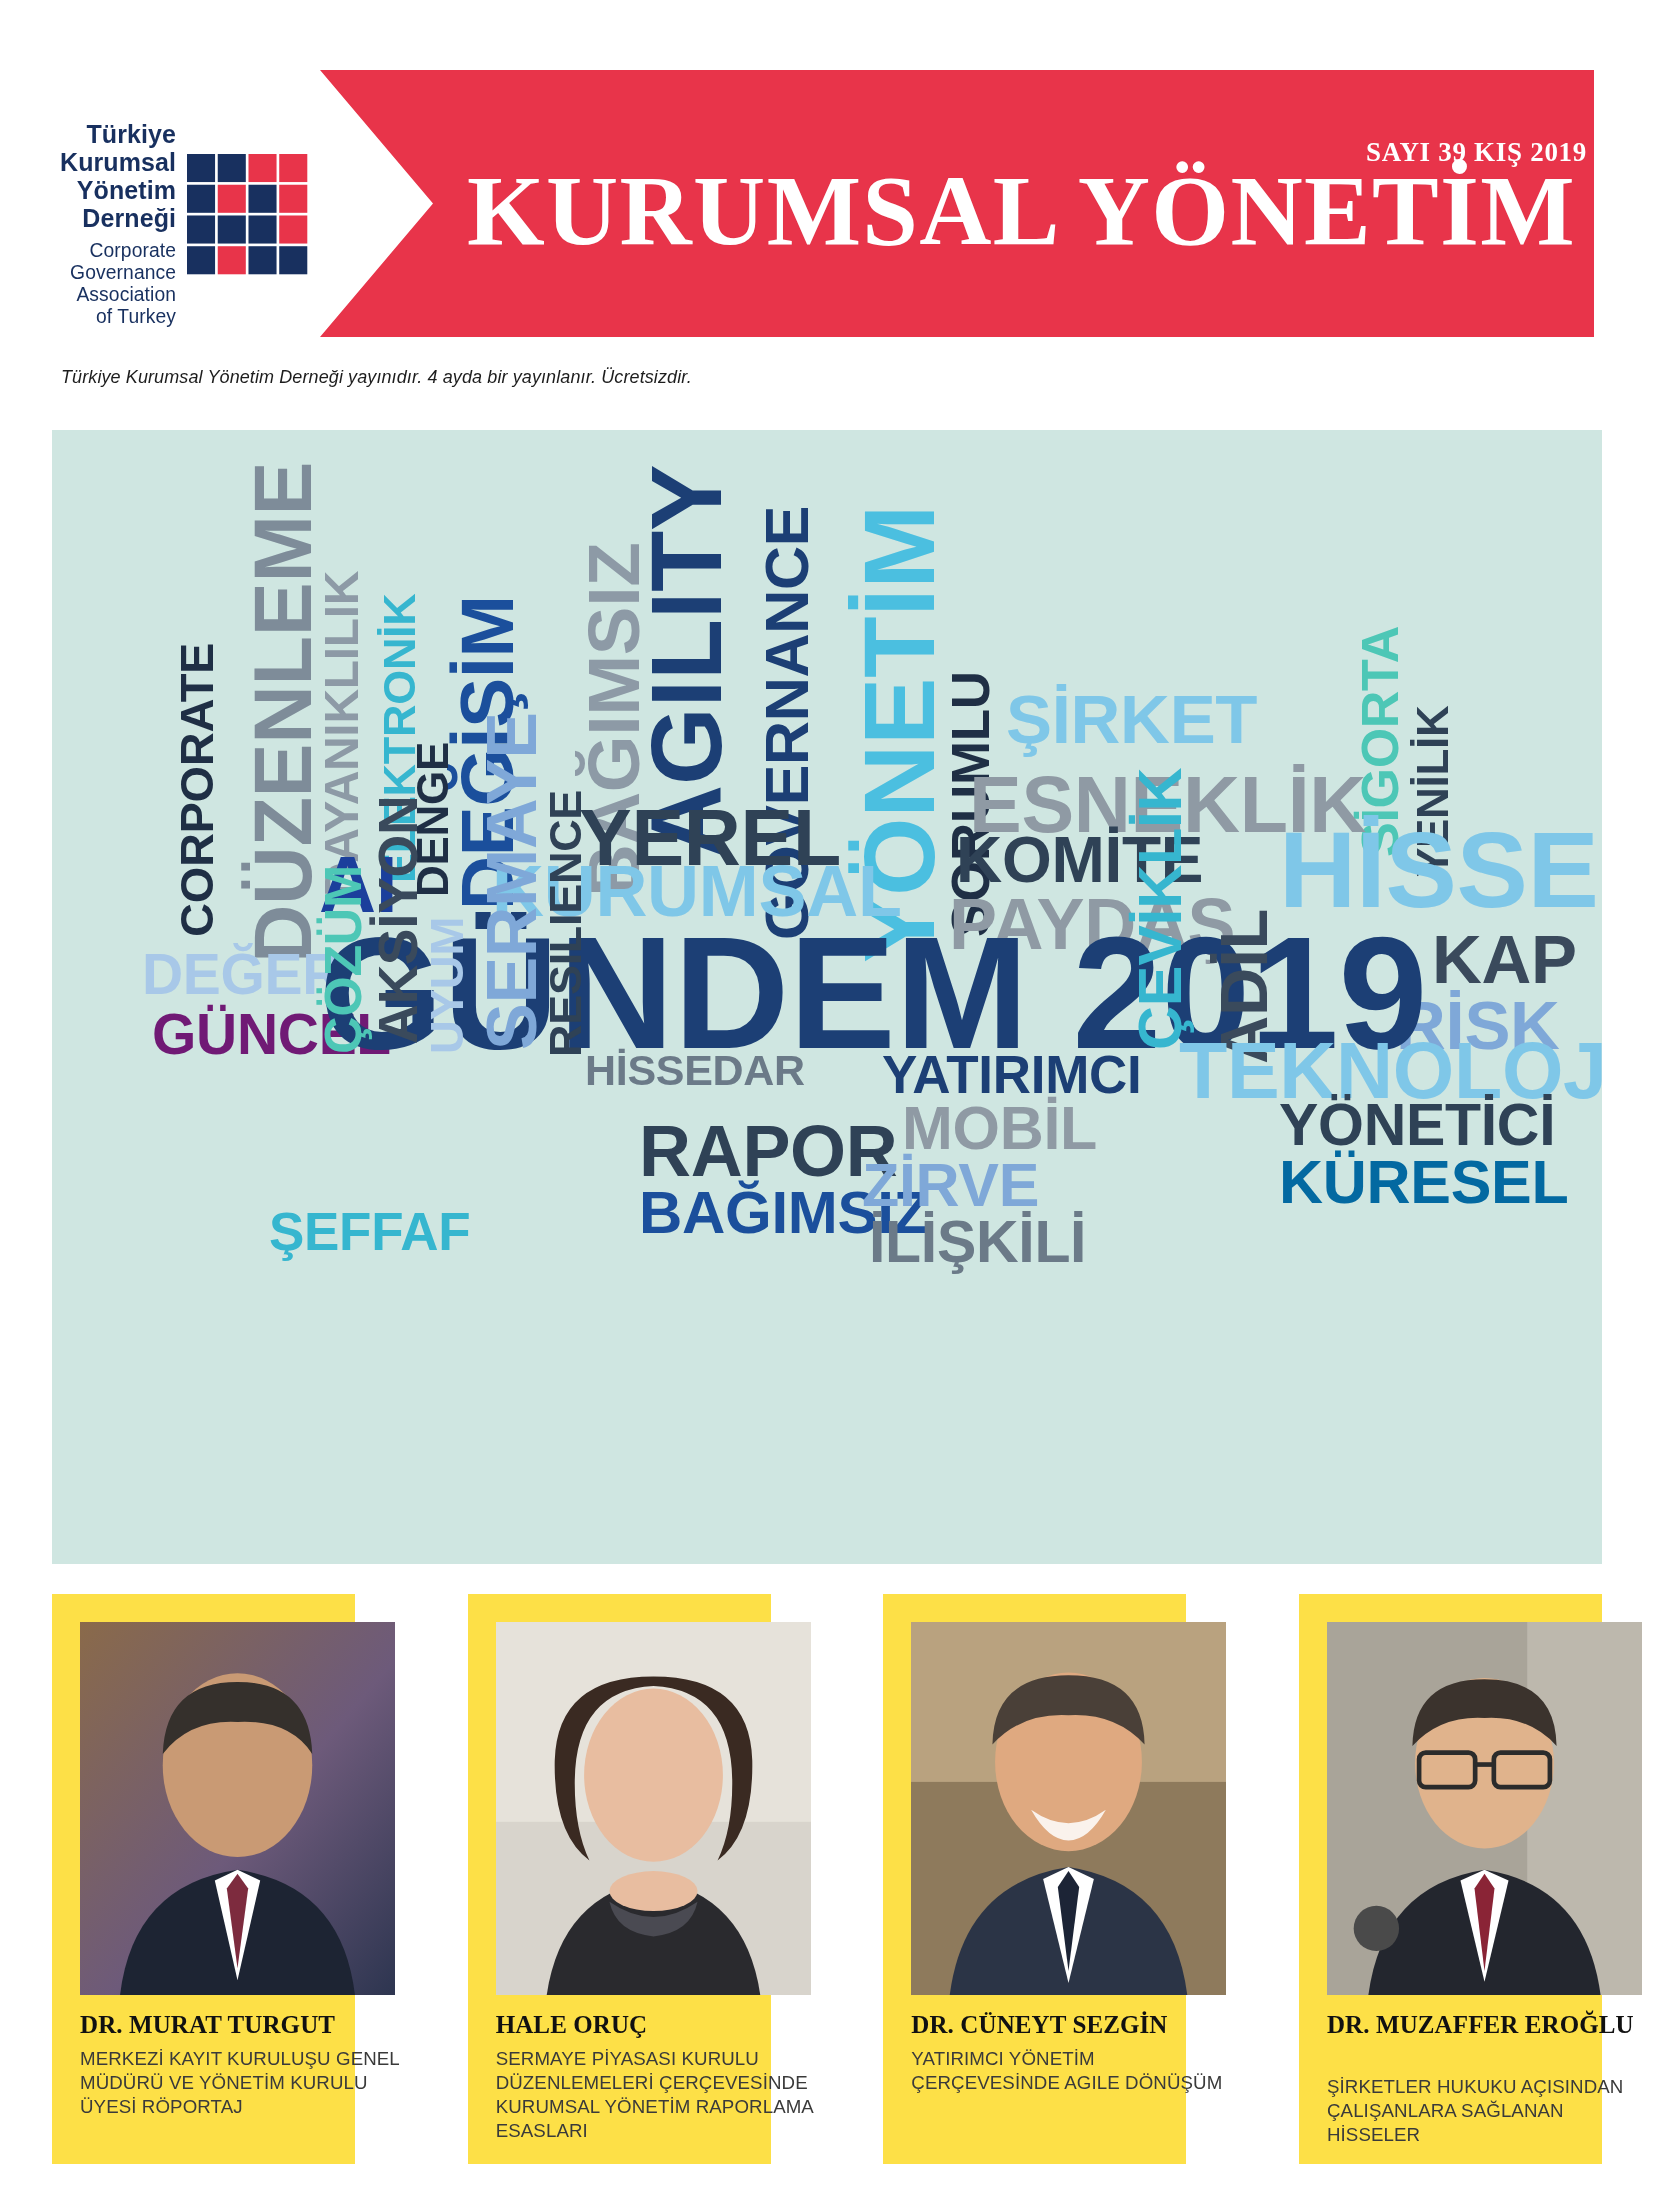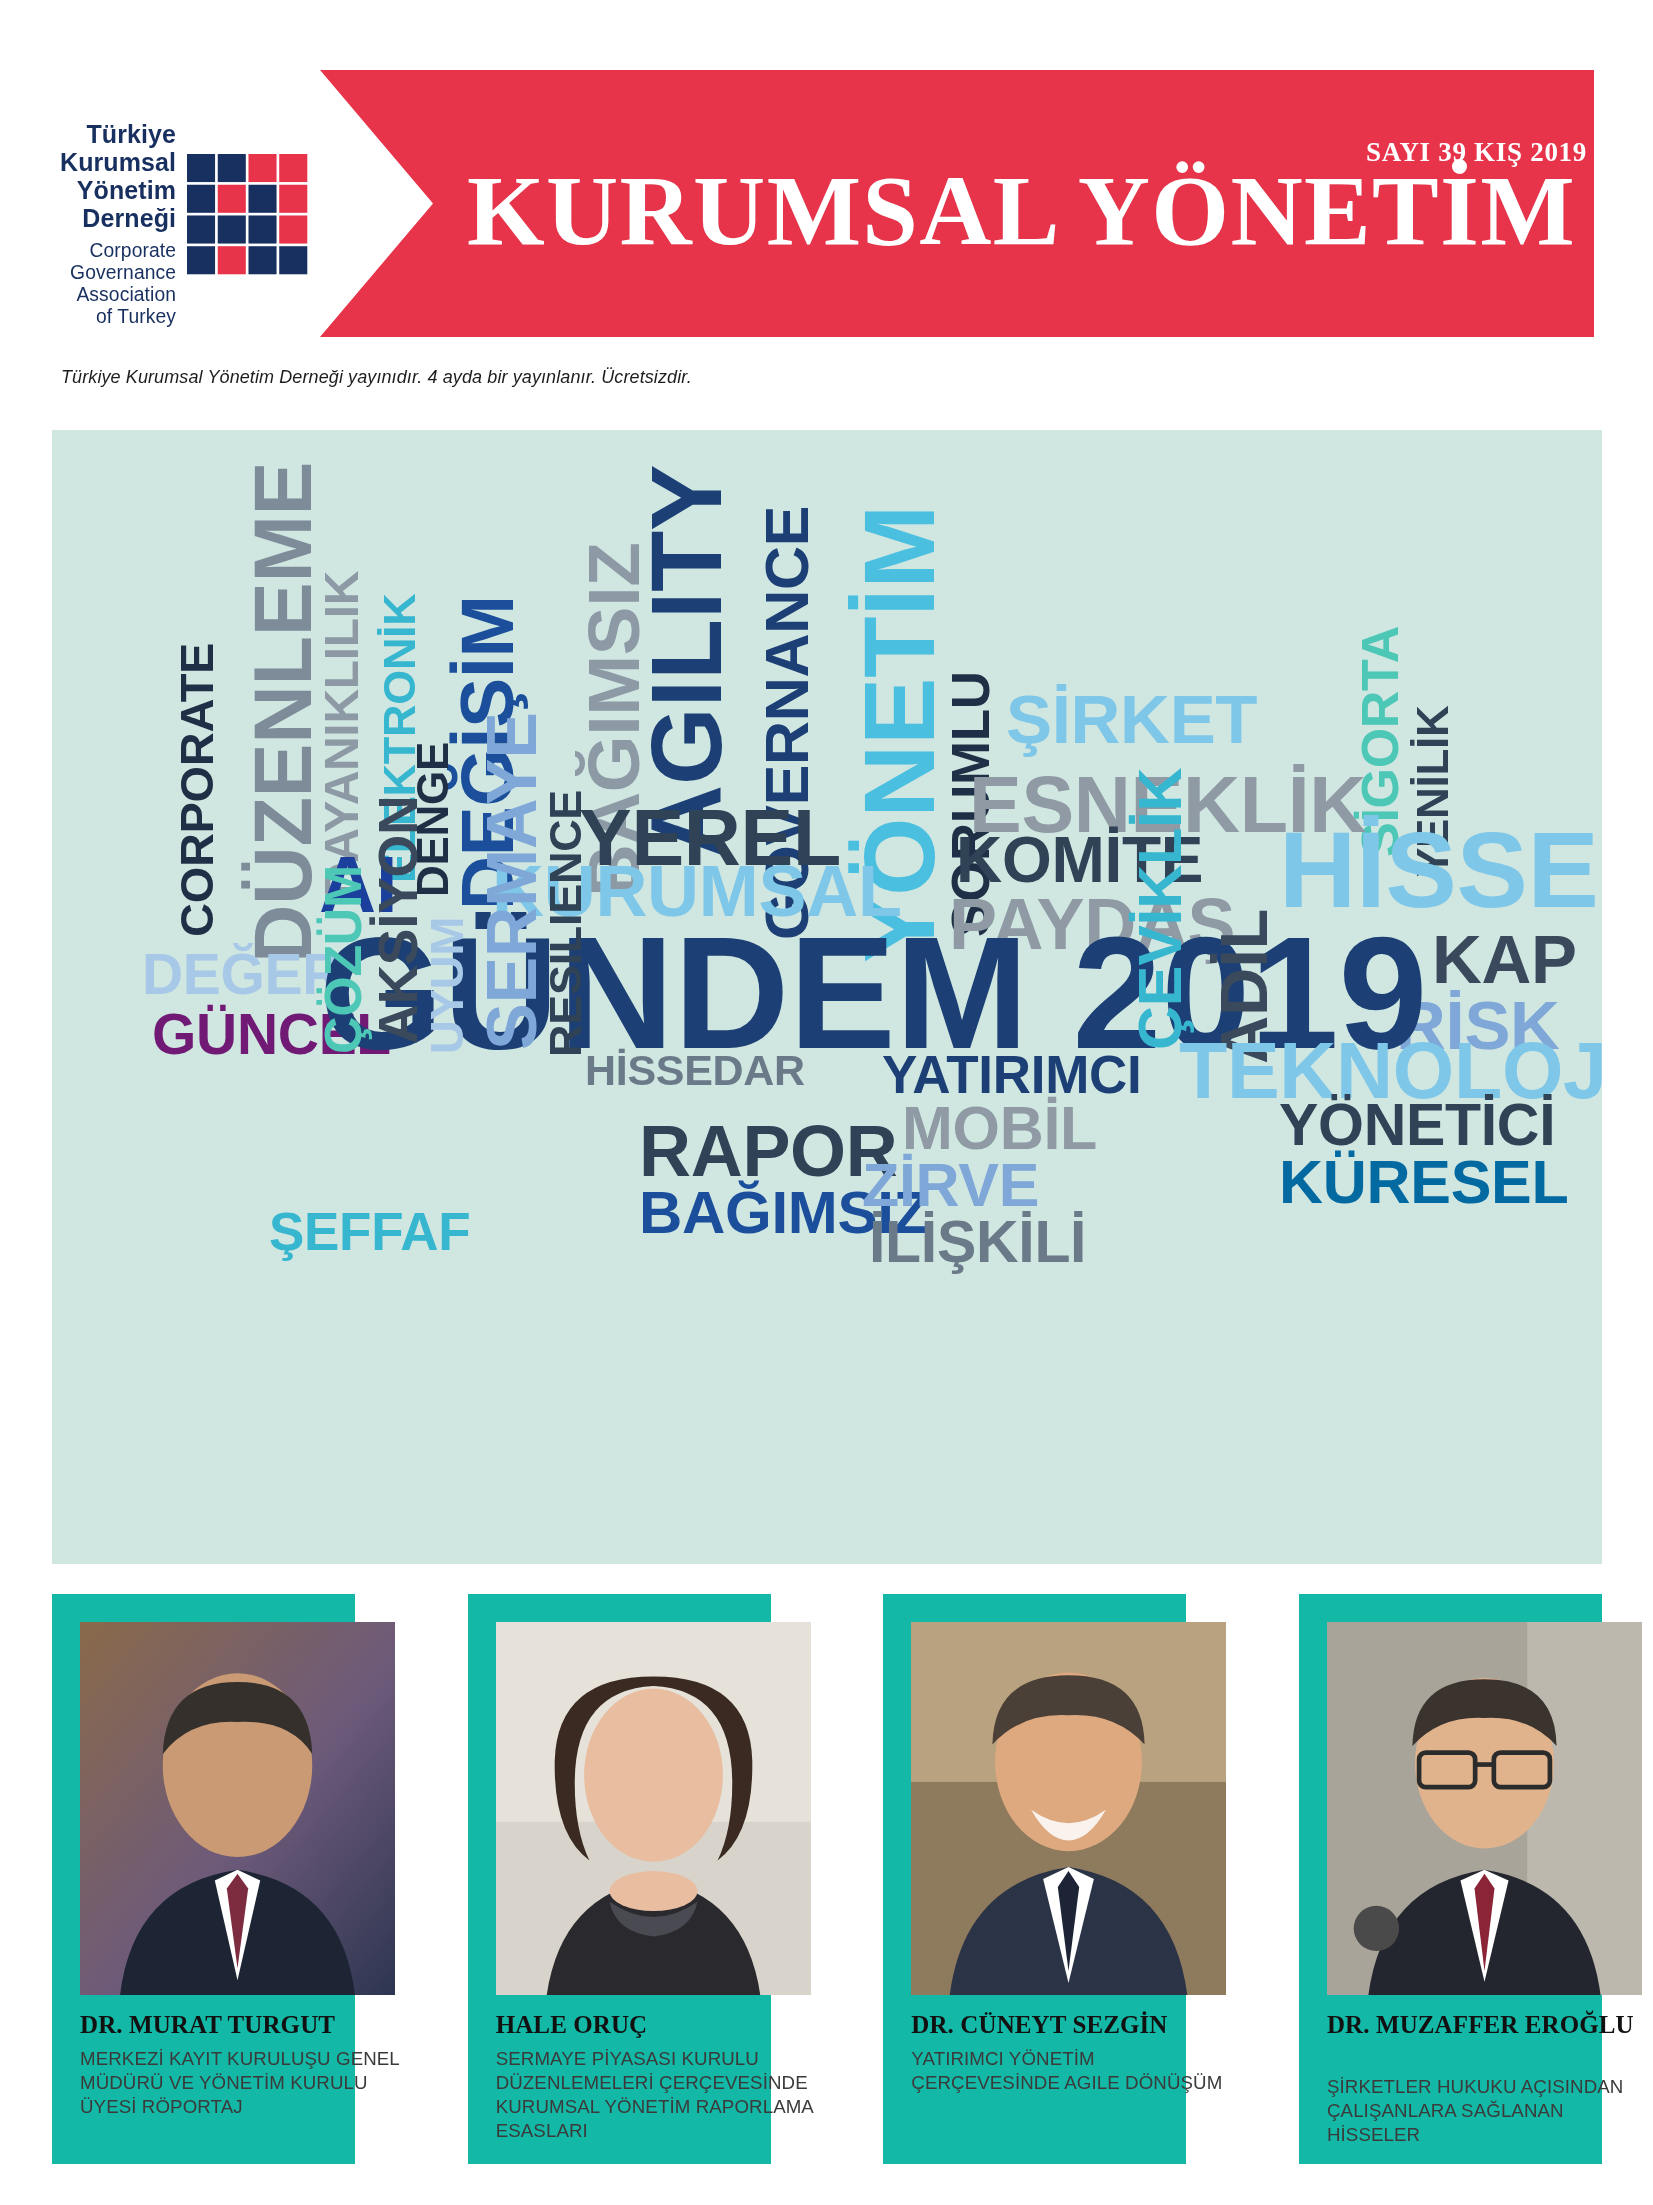--- a/index.html
+++ b/index.html
@@ -113,21 +113,21 @@
   .cards {
     position: absolute;
     left: 52px; top: 1594px;
     width: 1550px; height: 573px;
     display: flex;
     justify-content: space-between;
   }
   .card {
     width: 303px;
     height: 570px;
-    background: #14b8a6;
+    background: #fde047;
     position: relative;
   }
   .card-photo {
     position: absolute;
     left: 28px; top: 28px;
     width: 315px; height: 373px;
     overflow: hidden;
     background: #b9b9bd;
   }
   .card-photo svg { display:block; width:100%; height:100%; }

